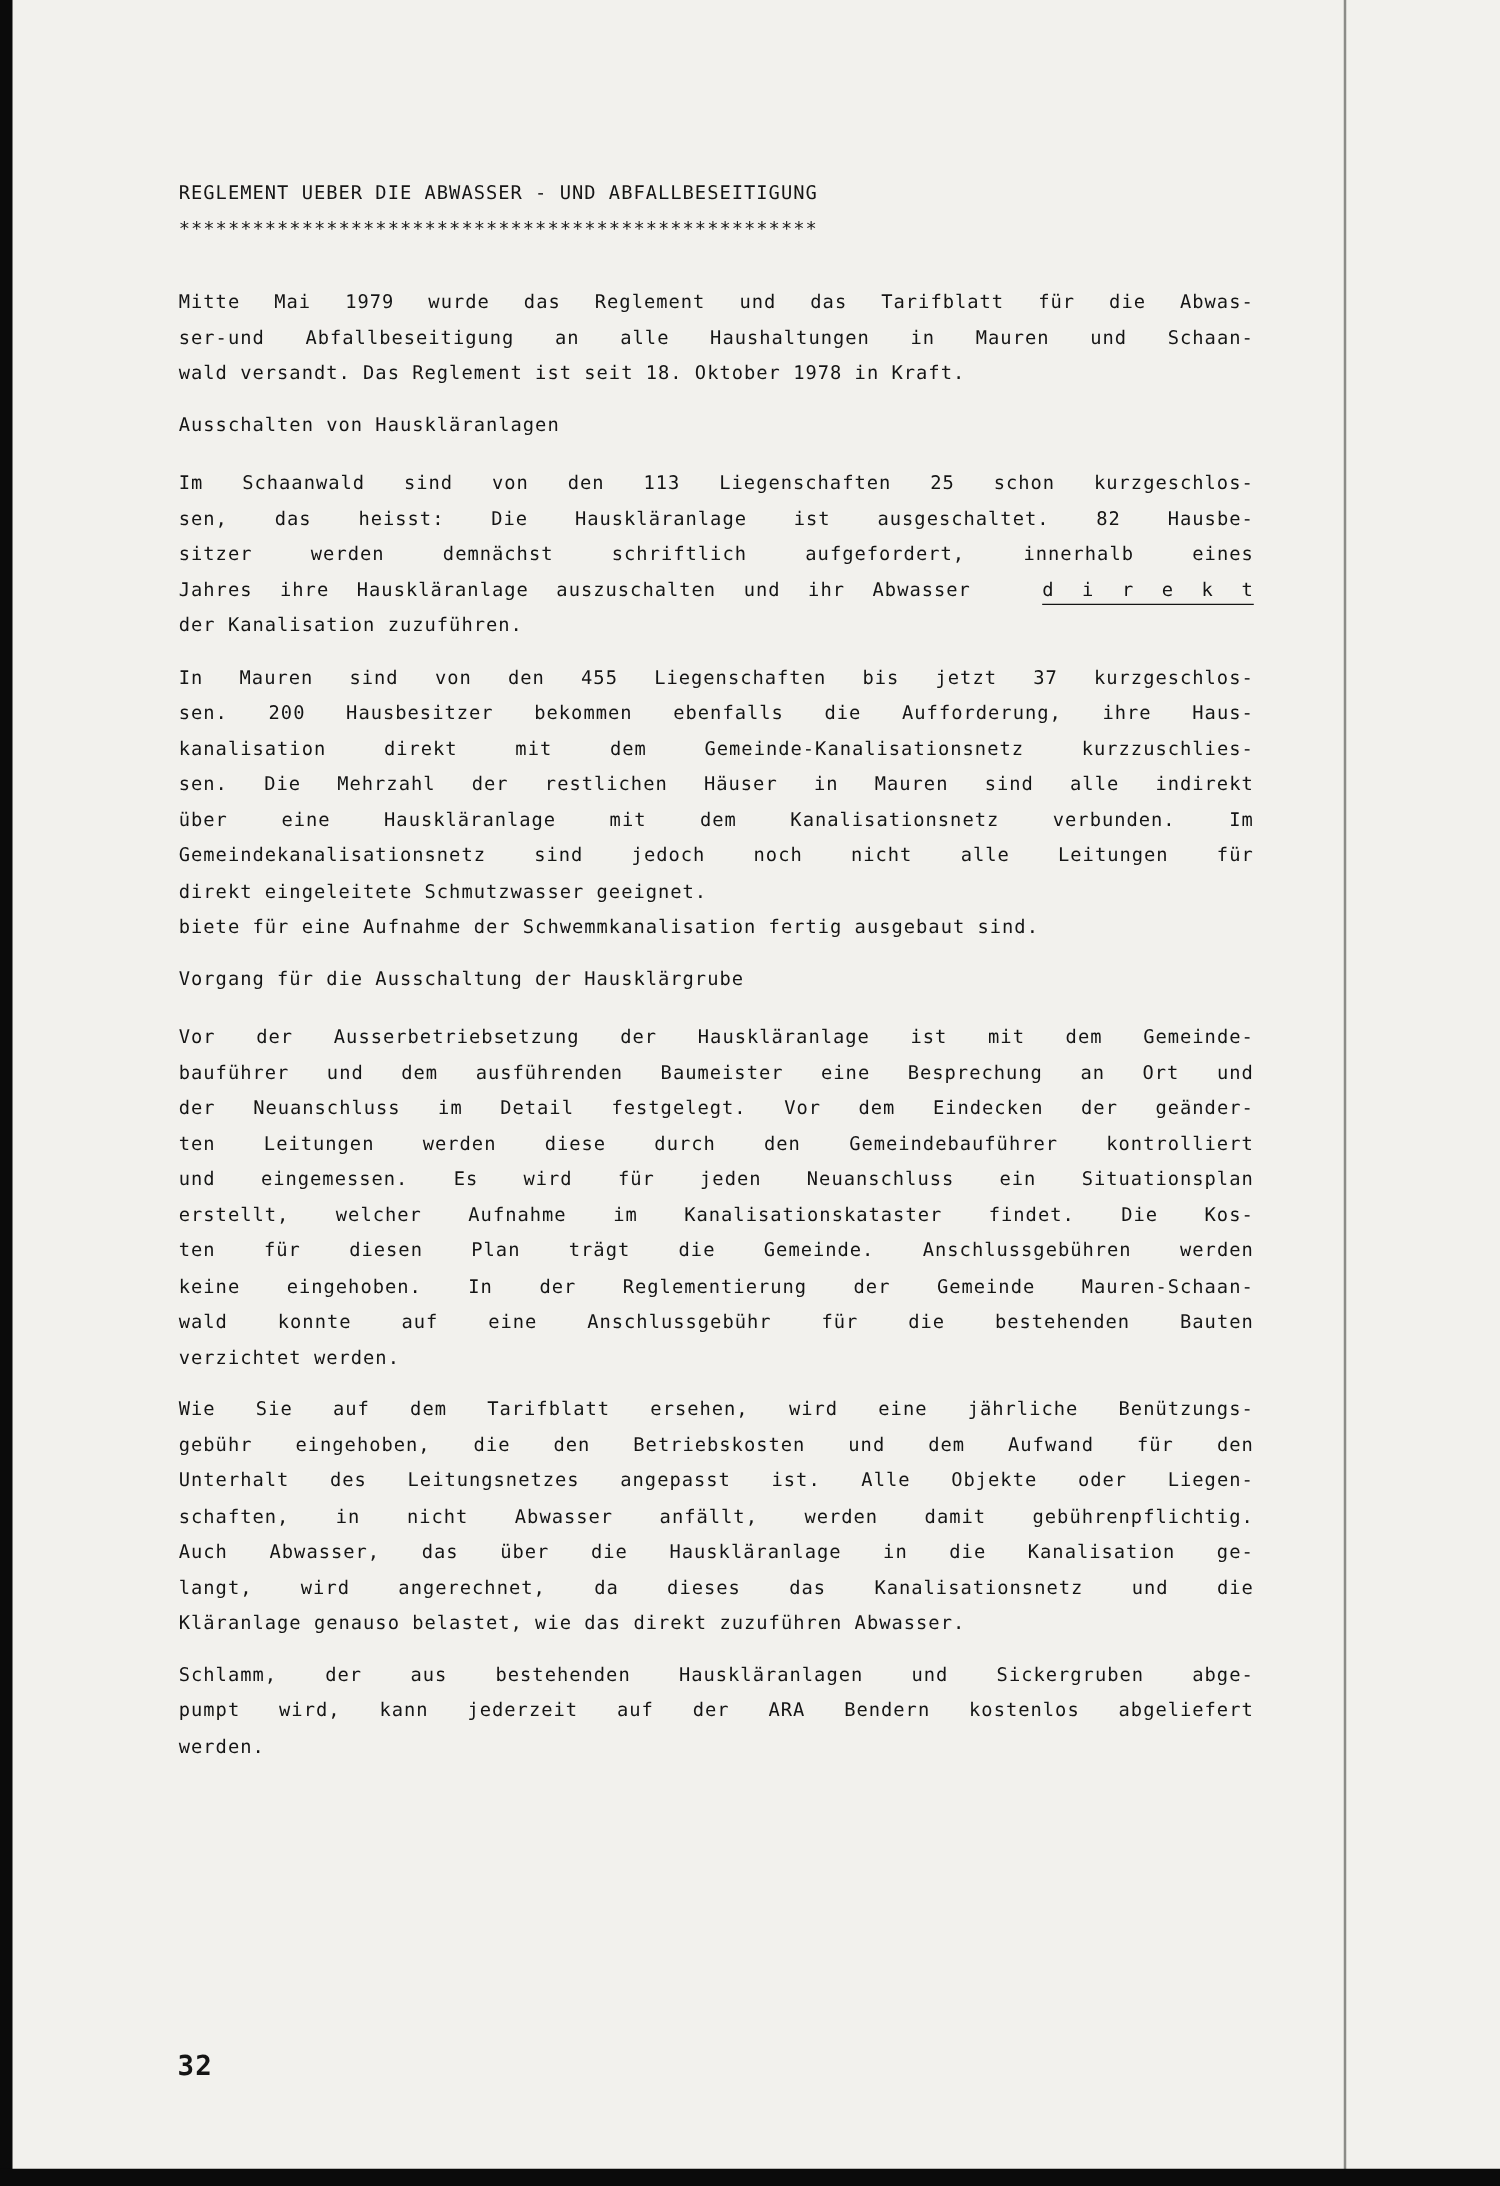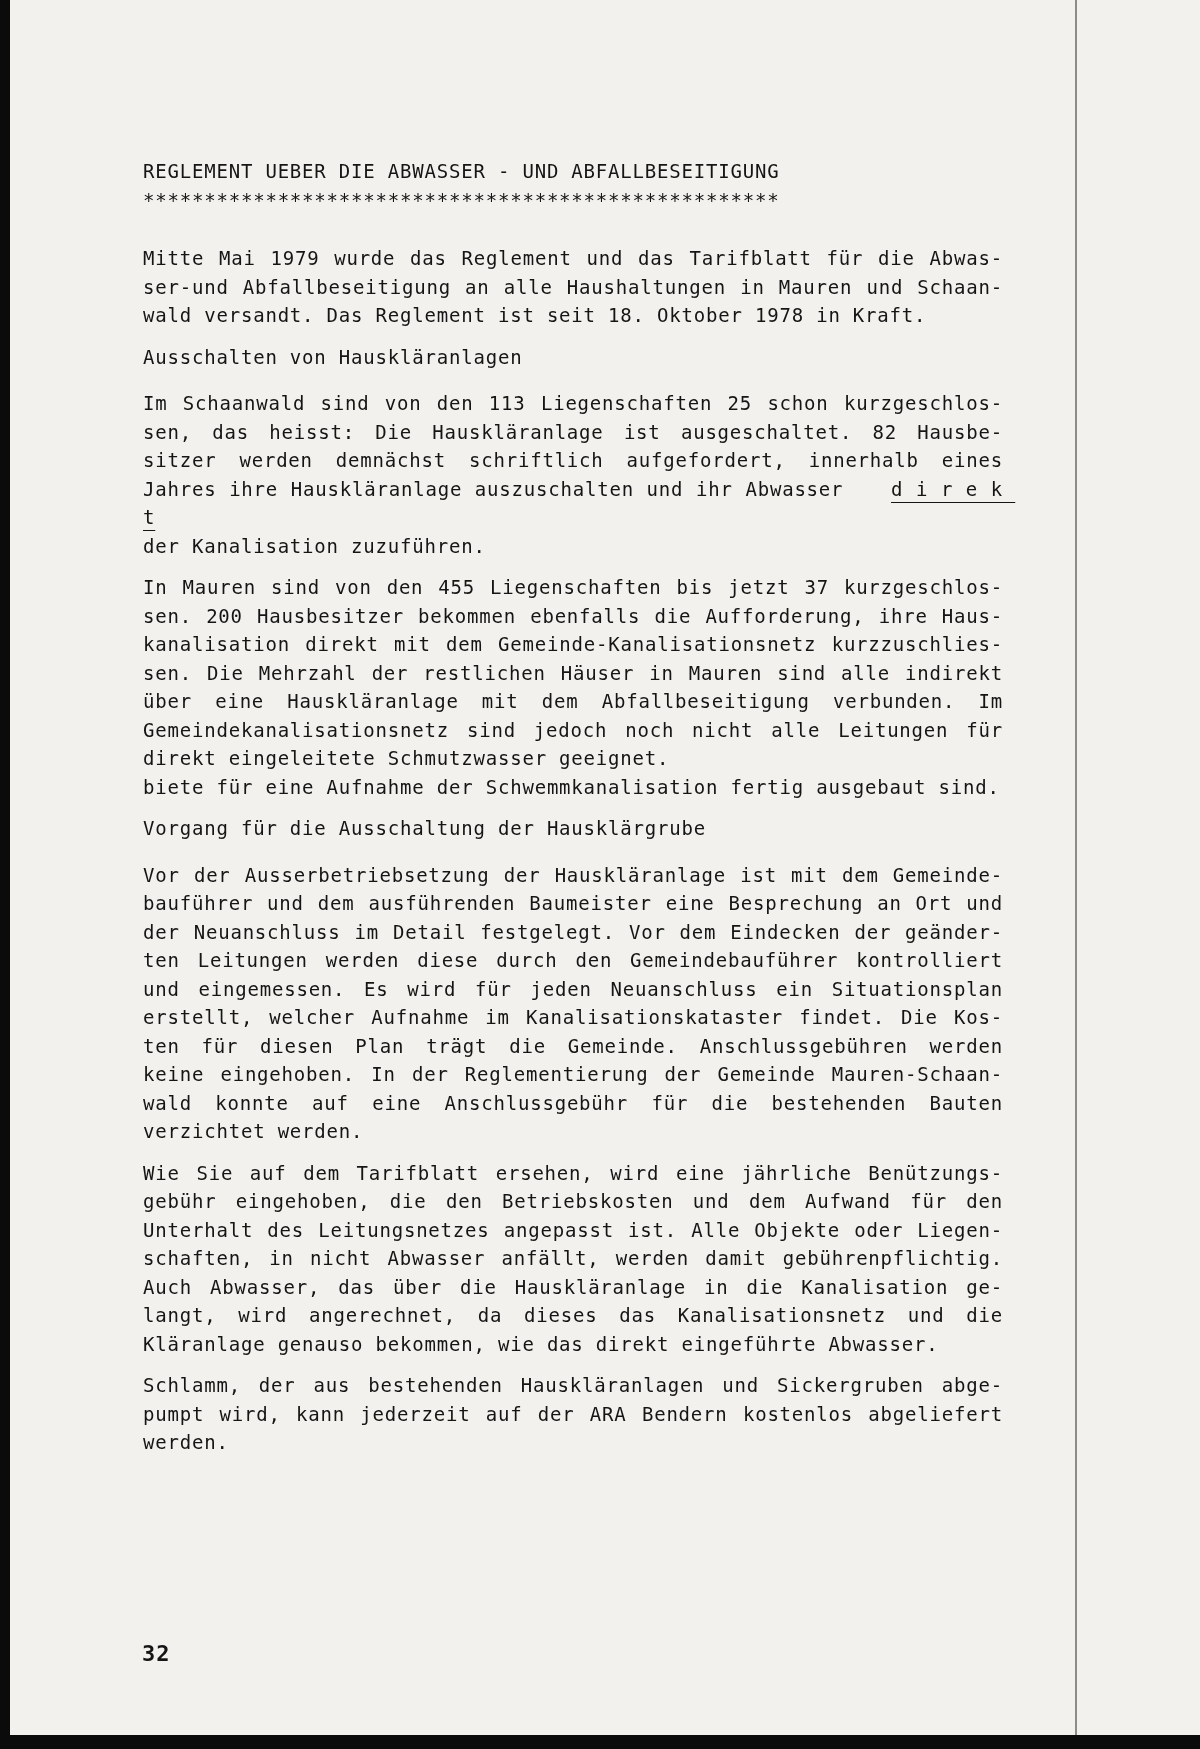--- a/index.html
+++ b/index.html
@@ -23,23 +23,23 @@
     background: #0b0b0b;
   }
   .scan-line-right {
     position: absolute; left: 1075px; top: 0;
     width: 2px; height: 1749px;
     background: #6a6a66;
     opacity: 0.75;
   }
   .doc {
     position: absolute;
-    left: 143px; top: 157px;
+    left: 143px; top: 140px;
     width: 860px;
-    font-size: 19px;
+    font-size: 15px;
     line-height: 28.5px;
     letter-spacing: 0.8px;
   }
   .title { white-space: nowrap; }
   .stars { margin-bottom: 30px; white-space: nowrap; }
   .heading {
     text-underline-offset: 6px;
     margin: 13px 0 18px 0;
     white-space: nowrap;
   }
@@ -78,21 +78,21 @@
         <div class="line jline">sen, das heisst: Die Hauskläranlage ist ausgeschaltet. 82 Hausbe-</div>
         <div class="line jline">sitzer werden demnächst schriftlich aufgefordert, innerhalb eines</div>
         <div class="line jline"><span>Jahres ihre Hauskläranlage auszuschalten und ihr Abwasser </span><span class="u">d i r e k t</span></div>
         <div class="line">der Kanalisation zuzuführen.</div>
       </div>
       <div class="para">
         <div class="line jline">In Mauren sind von den 455 Liegenschaften bis jetzt 37 kurzgeschlos-</div>
         <div class="line jline">sen. 200 Hausbesitzer bekommen ebenfalls die Aufforderung, ihre Haus-</div>
         <div class="line jline">kanalisation direkt mit dem Gemeinde-Kanalisationsnetz kurzzuschlies-</div>
         <div class="line jline">sen. Die Mehrzahl der restlichen Häuser in Mauren sind alle indirekt</div>
-        <div class="line jline">über eine Hauskläranlage mit dem Abfallbeseitigung verbunden. Im</div>
+        <div class="line jline">über eine Hauskläranlage mit dem Kanalisationsnetz verbunden. Im</div>
         <div class="line jline">Gemeindekanalisationsnetz sind jedoch noch nicht alle Leitungen für</div>
         <div class="line">direkt eingeleitete Schmutzwasser geeignet.</div>
       </div>
       <div class="para tight">
         <div class="line">biete für eine Aufnahme der Schwemmkanalisation fertig ausgebaut sind.</div>
       </div>
       <div class="heading">Vorgang für die Ausschaltung der Hausklärgrube</div>
       <div class="para">
         <div class="line jline">Vor der Ausserbetriebsetzung der Hauskläranlage ist mit dem Gemeinde-</div>
         <div class="line jline">bauführer und dem ausführenden Baumeister eine Besprechung an Ort und</div>
@@ -105,21 +105,21 @@
         <div class="line jline">wald konnte auf eine Anschlussgebühr für die bestehenden Bauten</div>
         <div class="line">verzichtet werden.</div>
       </div>
       <div class="para">
         <div class="line jline">Wie Sie auf dem Tarifblatt ersehen, wird eine jährliche Benützungs-</div>
         <div class="line jline">gebühr eingehoben, die den Betriebskosten und dem Aufwand für den</div>
         <div class="line jline">Unterhalt des Leitungsnetzes angepasst ist. Alle Objekte oder Liegen-</div>
         <div class="line jline">schaften, in nicht Abwasser anfällt, werden damit gebührenpflichtig.</div>
         <div class="line jline">Auch Abwasser, das über die Hauskläranlage in die Kanalisation ge-</div>
         <div class="line jline">langt, wird angerechnet, da dieses das Kanalisationsnetz und die</div>
-        <div class="line">Kläranlage genauso bekommen, wie das direkt eingeführte Abwasser.</div>
+        <div class="line">Kläranlage genauso belastet, wie das direkt zuzuführen Abwasser.</div>
       </div>
       <div class="para">
         <div class="line jline">Schlamm, der aus bestehenden Hauskläranlagen und Sickergruben abge-</div>
         <div class="line jline">pumpt wird, kann jederzeit auf der ARA Bendern kostenlos abgeliefert</div>
         <div class="line">werden.</div>
       </div>
     </div>
 </div>
 
 <div class="page-num">32</div>

